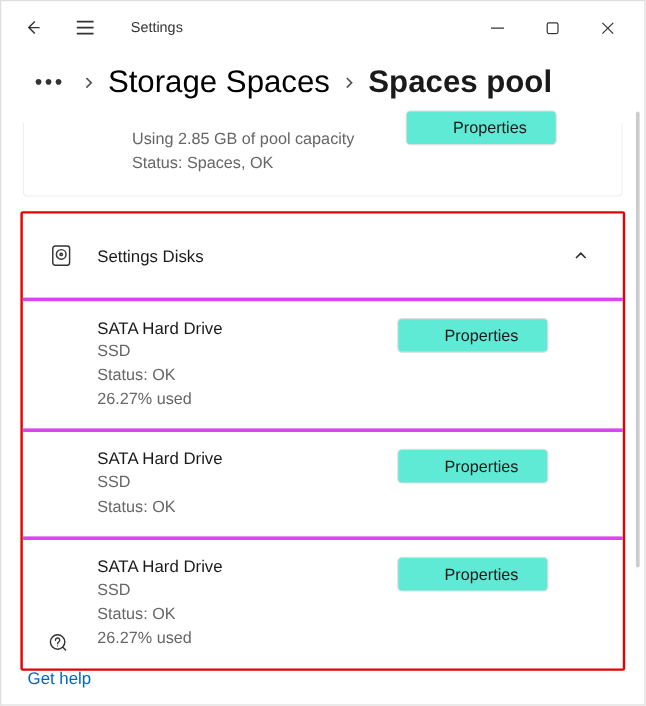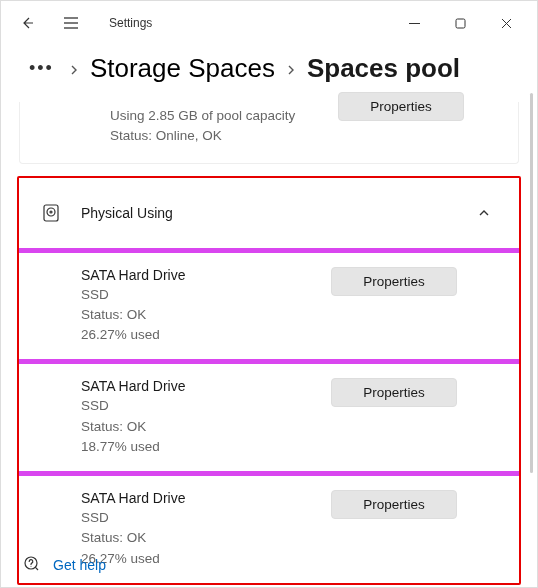--- a/index.html
+++ b/index.html
@@ -118,58 +118,59 @@
       width: 28px;
       display: flex;
       justify-content: center;
     }
     .section-title {
       font-size: 14px;
       flex: 1;
     }
     .pill-btn {
       border: 1px solid #ddd;
-      background: #e5e5e5;
+      background: #5eead4;
       border-radius: 4px;
       padding: 6px 24px;
       font-size: 13.5px;
       cursor: pointer;
       font-family: inherit;
       color: #1a1a1a;
       min-width: 126px;
-      text-align: center;
+      text-align: right;
     }
     .expand-btn {
       width: 34px;
       height: 34px;
       border: none;
       background: transparent;
       display: flex;
       align-items: center;
       justify-content: center;
       cursor: pointer;
       margin-left: 8px;
     }
     .disk-list { }
     .disk-item {
-      border-top: 5px solid #d946ef;
+      border-top: 3px solid #d946ef;
       padding: 14px 18px 14px 62px;
       display: flex;
       gap: 16px;
     }
     .disk-info { flex: 1; }
     .disk-name { font-size: 14px; color: #1a1a1a; margin-bottom: 2px; }
     .disk-actions { display: flex; align-items: flex-start; padding-right: 44px; }
     .footer {
       position: absolute;
       bottom: 14px;
       left: 22px;
       display: flex;
-      align-items: flex-end;
+      align-items: center;
       gap: 12px;
+      flex-direction: column;
     }
     .help-link {
       color: #0067c0;
       font-size: 14px;
       cursor: pointer;
     }
     .scrollbar {
       position: absolute;
       right: 4px;
       top: 92px;
@@ -232,33 +233,33 @@
           <path d="M4 2 L8 6 L4 10"></path>
         </svg>
     </span>
     <span class="bc-current">Spaces pool</span>
   </div>
 
   <div class="card-area">
     <div class="top-fragment">
       <button class="pill-btn">Properties</button>
       <div class="gray-text">Using 2.85 GB of pool capacity</div>
-      <div class="gray-text">Status: Online, OK</div>
+      <div class="gray-text">Status: Spaces, OK</div>
     </div>
 
     <div class="section">
       <div class="section-header">
         <div class="disk-icon-box">
           <svg width="20" height="20" viewBox="0 0 20 20" fill="none" stroke="#333" stroke-width="1.2">
               <rect x="3" y="2" width="14" height="16" rx="2"></rect>
               <circle cx="10" cy="9" r="4"></circle>
               <circle cx="10" cy="9" r="1"></circle>
             </svg>
         </div>
-        <div class="section-title">Physical Using</div>
+        <div class="section-title">Settings Disks</div>
         <button class="expand-btn">
           <svg width="14" height="14" viewBox="0 0 14 14" fill="none" stroke="#333" stroke-width="1.4">
               <path d="M3 9 L7 5 L11 9"></path>
             </svg>
         </button>
       </div>
       <div class="disk-list" id="disk-list">
           <div class="disk-item">
     <div class="disk-info">
       <div class="disk-name">SATA Hard Drive</div>
@@ -268,21 +269,20 @@
     </div>
     <div class="disk-actions">
       <button class="pill-btn">Properties</button>
     </div>
           </div>
           <div class="disk-item">
     <div class="disk-info">
       <div class="disk-name">SATA Hard Drive</div>
       <div class="gray-text">SSD</div>
       <div class="gray-text">Status: OK</div>
-      <div class="gray-text">18.77% used</div>
     </div>
     <div class="disk-actions">
       <button class="pill-btn">Properties</button>
     </div>
           </div>
           <div class="disk-item">
     <div class="disk-info">
       <div class="disk-name">SATA Hard Drive</div>
       <div class="gray-text">SSD</div>
       <div class="gray-text">Status: OK</div>

